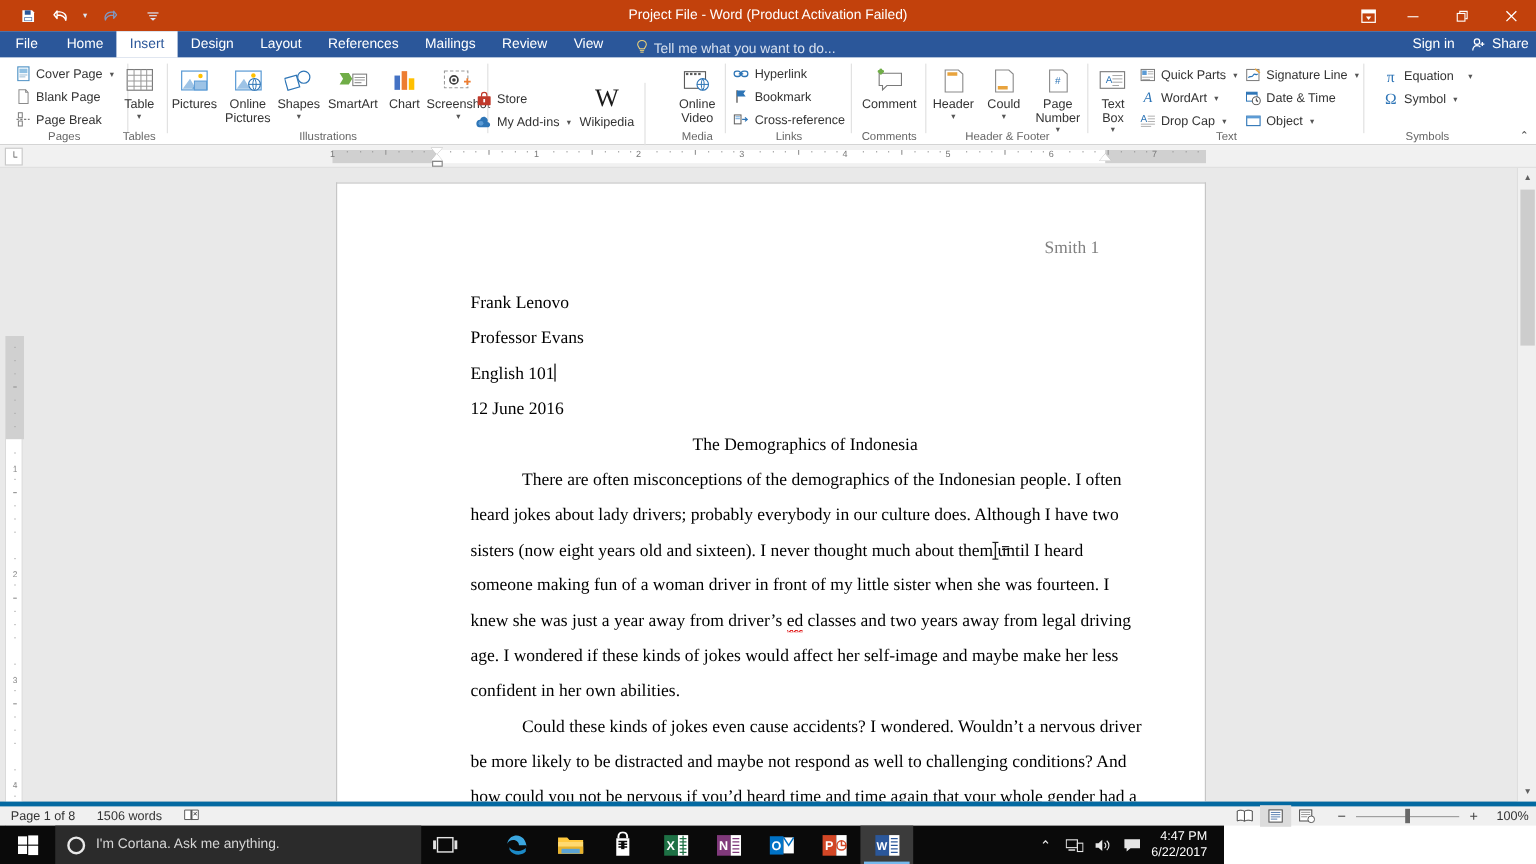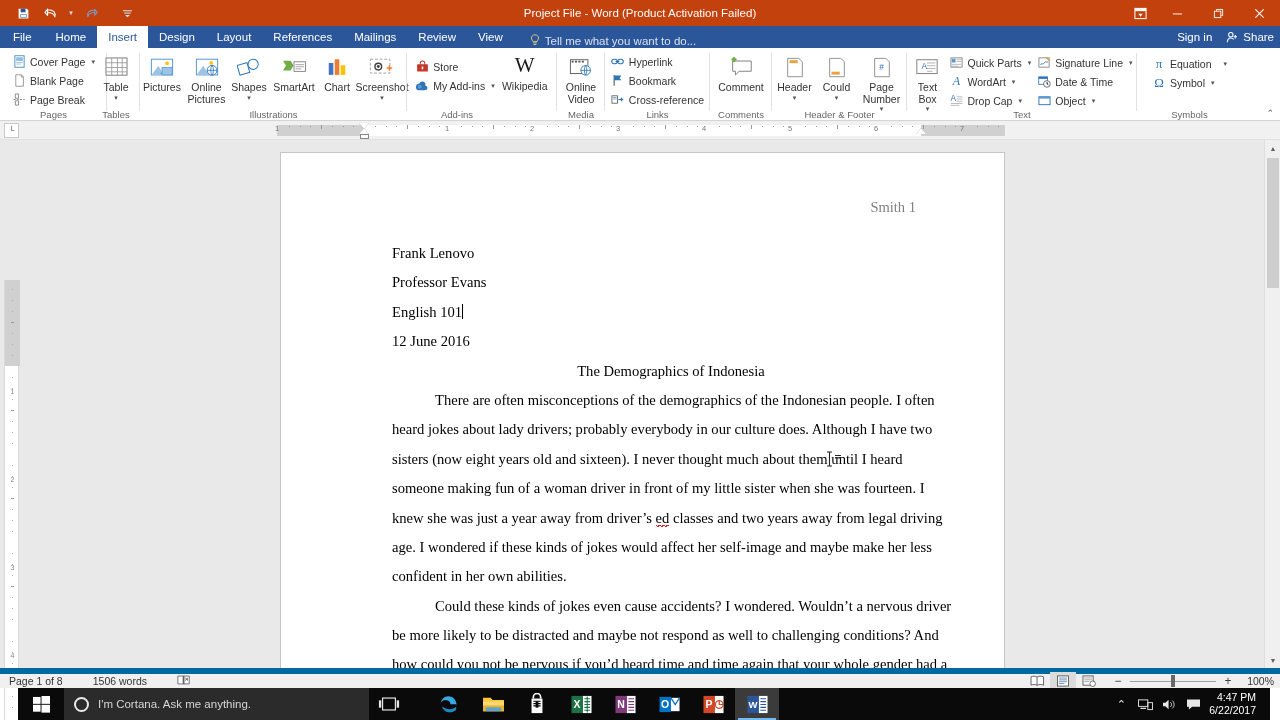--- a/index.html
+++ b/index.html
@@ -197,40 +197,40 @@
     font-size: 7px; color: #606060; background: #f0f0f0;
   }
   .vscroll .arrow.up { top: 0; }
   .vscroll .arrow.dn { bottom: 0; }
   .vthumb { position: absolute; left: 2px; top: 18px; width: 12px; height: 130px; background: #cdcdcd; }
   .vsplit { position: absolute; left: 2px; top: 0px; width: 12px; height: 5px; background: #e3e3e3; }
 
   
   .statusbar {
     position: absolute; left: 0; top: 668px; width: 1280px; height: 20px;
-    background: #f0f0f0; border-top: 6px solid #0369a1;
-    display: flex; align-items: center; font-size: 10.5px; color: #333; gap: 12px;
+    background: #f0f0f0; border-top: 4px solid #0369a1;
+    display: flex; align-items: center; font-size: 10.5px; color: #333;
   }
   .sb-item { padding: 0 9px; white-space: nowrap; }
   .sb-right { position: absolute; right: 6px; display: flex; align-items: center; gap: 0px; }
   .viewbtn {
     width: 26px; height: 18px; display: flex; align-items: center; justify-content: center;
     font-size: 11px; color: #444;
   }
   .viewbtn.sel { background: #dcdcdc; }
   .zoomwrap { display: flex; align-items: center; gap: 6px; margin-left: 10px; }
   .zoomminus, .zoomplus { font-size: 12px; color: #444; width: 12px; text-align: center; }
   .ztrack { position: relative; width: 86px; height: 12px; }
   .ztrack .tline { position: absolute; top: 6px; left: 0; width: 86px; height: 1px; background: #a0a0a0; }
   .ztrack .thumb { position: absolute; left: 41px; top: 0; width: 4px; height: 12px; background: #686868; }
   .zlabel { width: 34px; text-align: right; font-size: 10.5px; color: #333; }
 
   
   .taskbar {
-    position: absolute; left: 18px; top: 688px; width: 1252px; height: 32px;
+    position: absolute; left: 0; top: 688px; width: 1020px; height: 32px;
     background: #0a0a0a; display: flex; align-items: center;
   }
   .startbtn { width: 46px; height: 32px; display: flex; align-items: center; justify-content: center; }
   .cortana {
     width: 305px; height: 32px; background: #2b2b2b; display: flex; align-items: center;
     gap: 9px; padding-left: 10px; color: #d6d6d6; font-size: 11.5px;
   }
   .cortana .ring {
     width: 15px; height: 15px; border: 2px solid #e8e8e8; border-radius: 50%;
   }
@@ -472,21 +472,21 @@
               </svg>
           </span>
           <span class="cap">Screenshot</span>
           <span class="dd">▾</span>
         </div>
       </div>
       <div class="glabel">Illustrations</div>
       <div class="gdiv"></div>
     </div>
 
-    <div class="rgroup" style="left:407px; width:150px;">
+    <div class="rgroup" style="left:388px; width:150px;margin-top:16px;">
       <div class="gbody" style="align-items:flex-start">
         <div class="smallcol" style="padding-top:6px">
           <div class="smallbtn">
             <span class="sic">
               <svg width="13" height="13" viewBox="0 0 14 14">
                   <rect x="1.2" y="4.5" width="11.6" height="8" rx="0.6" fill="#c0392b"></rect>
                   <path d="M4.6 5 V3.4 A2.4 2.4 0 0 1 9.4 3.4 V5" fill="none" stroke="#c0392b" stroke-width="1.1"></path>
                   <rect x="6.2" y="7" width="1.6" height="3" fill="#fff"></rect>
                 </svg>
             </span>

